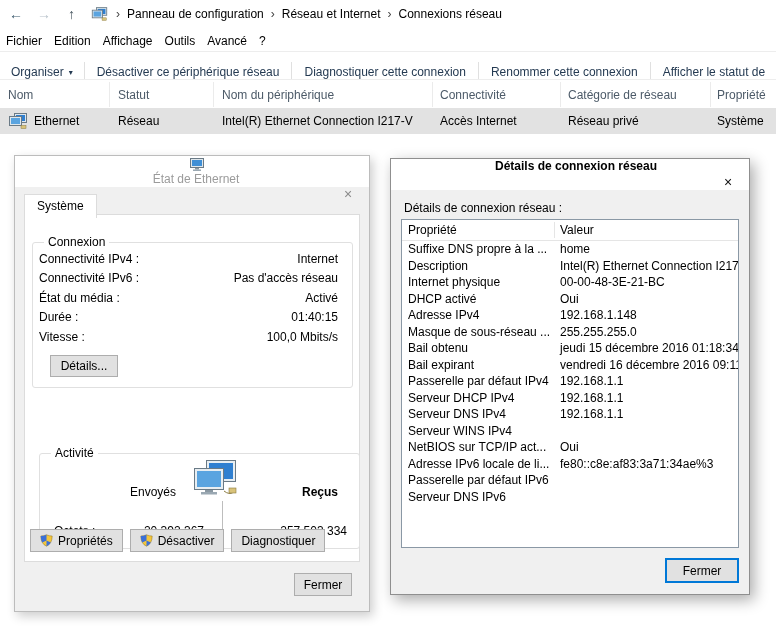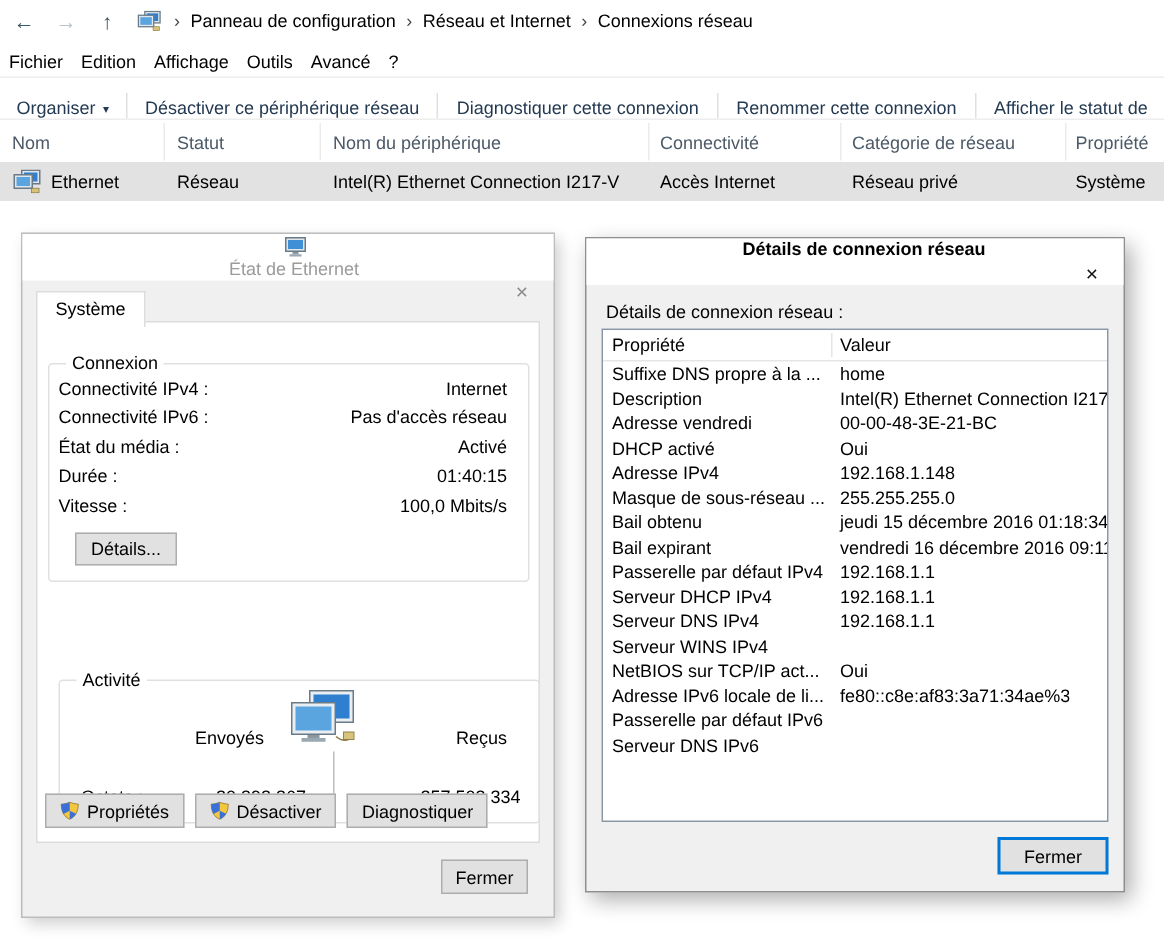--- a/index.html
+++ b/index.html
@@ -66,21 +66,21 @@
   .grp-label { position:absolute; top:-8px; left:11px; background:#fff; padding:0 4px; }
   .grp-conn { left:7px; top:27px; width:321px; height:146px; }
   .grp-act  { left:14px; top:207px; width:321px; height:96px;margin-top:31px; }
 
   .conn-rows { position:absolute; left:6px; top:6px; right:14px; }
   .conn-row { display:flex; justify-content:space-between; align-items:center; height:19.5px; }
 
   .btn-details { position:absolute; left:17px; top:112px; width:68px; height:22px; }
 
   .act-sent  { position:absolute; left:90px; top:31px; }
-  .act-recv  { position:absolute; right:21px; top:31px; }
+  .act-recv  { position:absolute; right:21px; top:31px;font-weight:bold; }
   .act-icon  { position:absolute; left:152px; top:6px; display:flex; }
   .act-divider { position:absolute; left:182px; top:47px; width:1px; height:34px; background:#bdbdbd; }
   .act-bytes { position:absolute; left:14px; top:70px; }
   .act-sentv { position:absolute; left:48px; top:70px; width:116px; text-align:right; }
   .act-recvv { position:absolute; left:228px; top:70px; width:79px; text-align:right; }
 
   .btnrow { position:absolute; left:5px; top:314px; display:flex; gap:7px; }
   .btnrow .btn { height:23px; padding:0 9px; }
   .shield { display:flex; margin-right:5px; }
 
@@ -318,21 +318,21 @@
           <span class="lb-p">Suffixe DNS propre à la ...</span>
           <span class="lb-v">home</span>
         </div>
 
         <div class="lb-row">
           <span class="lb-p">Description</span>
           <span class="lb-v">Intel(R) Ethernet Connection I217-V</span>
         </div>
 
         <div class="lb-row">
-          <span class="lb-p">Adresse vendredi</span>
+          <span class="lb-p">Internet physique</span>
           <span class="lb-v">00-00-48-3E-21-BC</span>
         </div>
 
         <div class="lb-row">
           <span class="lb-p">DHCP activé</span>
           <span class="lb-v">Oui</span>
         </div>
 
         <div class="lb-row">
           <span class="lb-p">Adresse IPv4</span>

